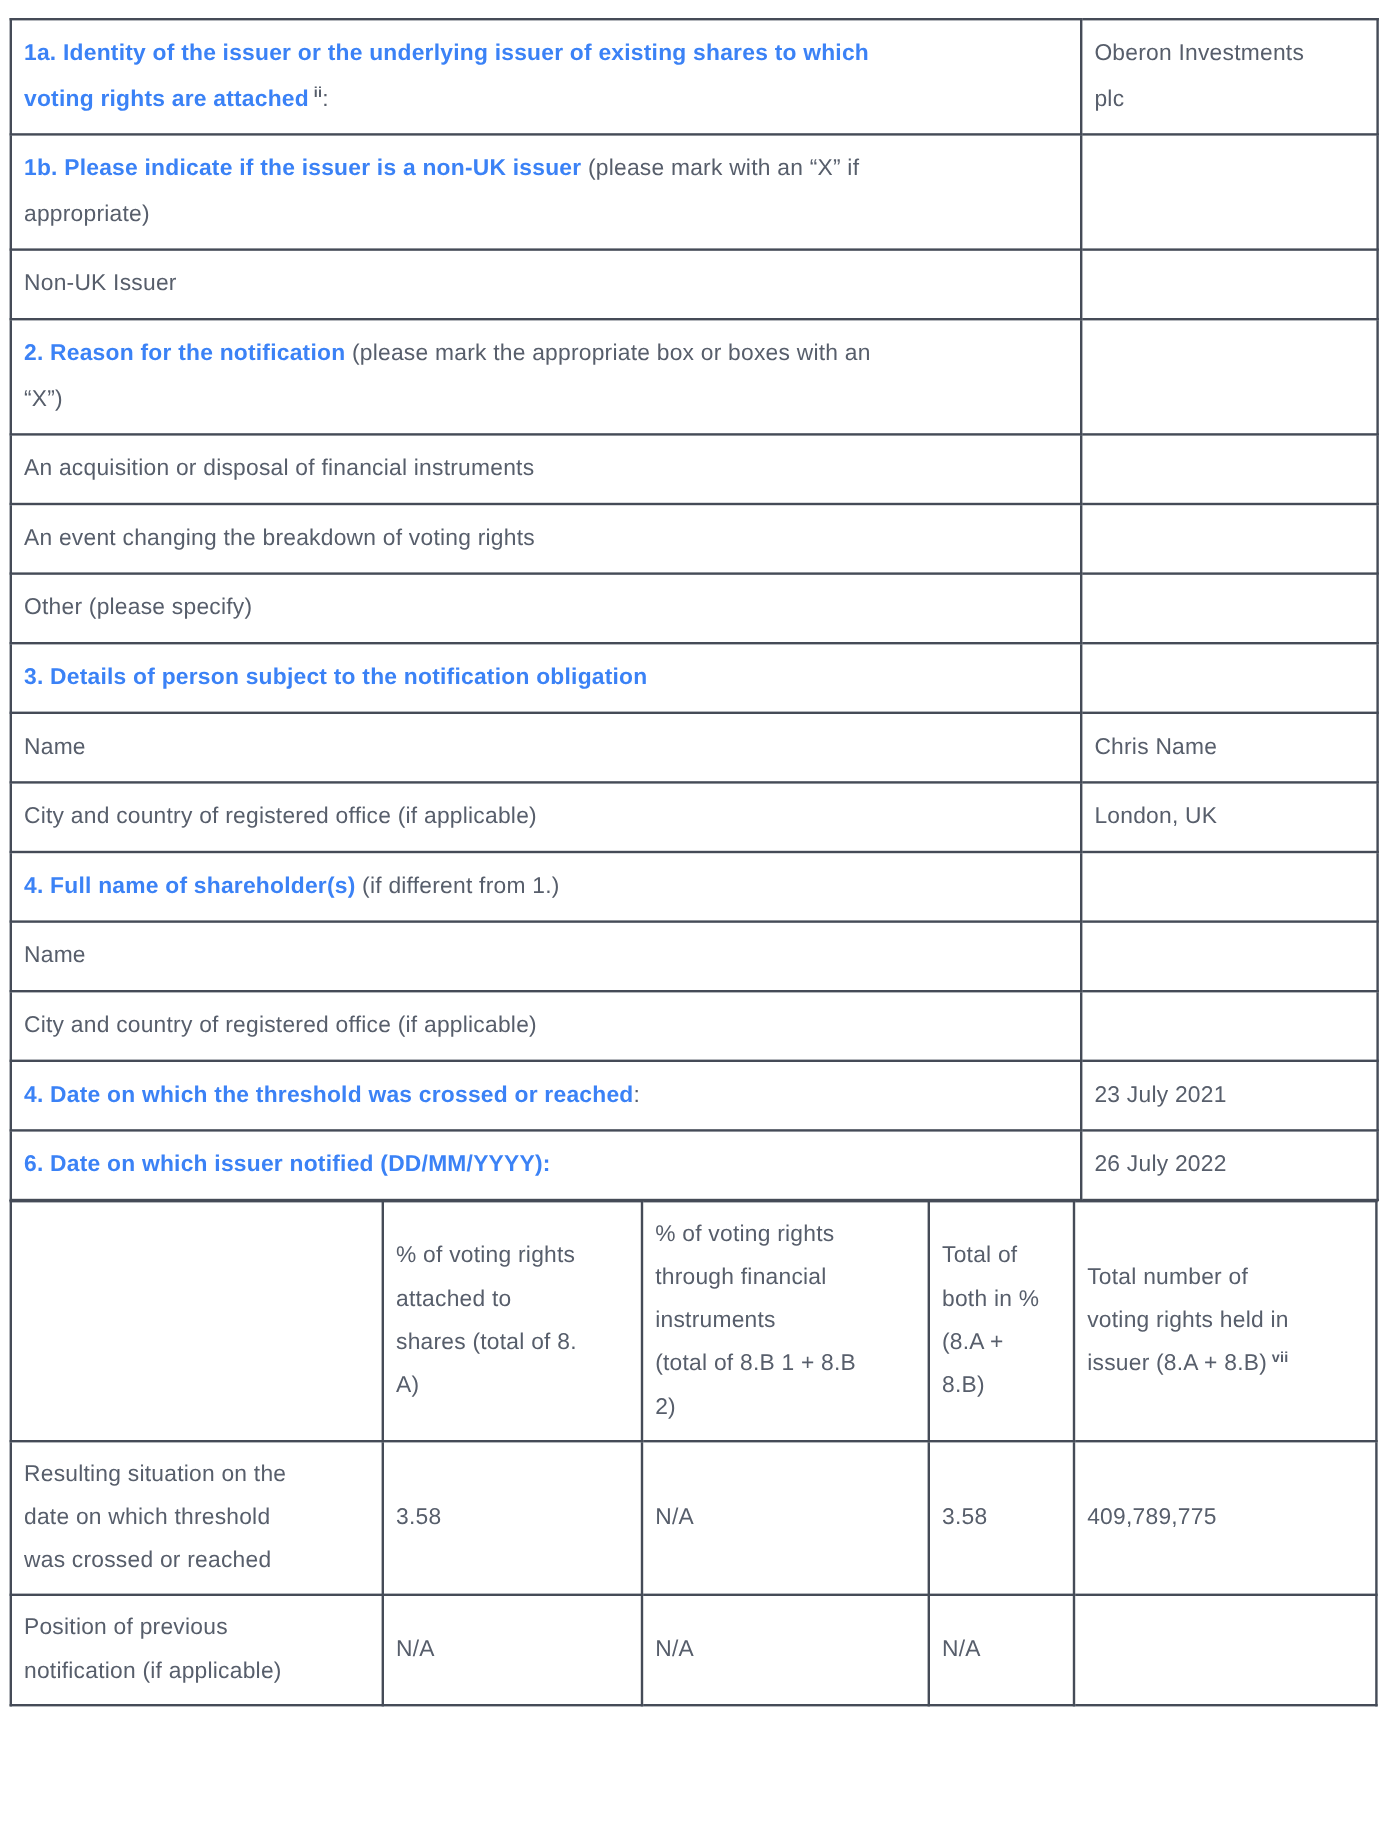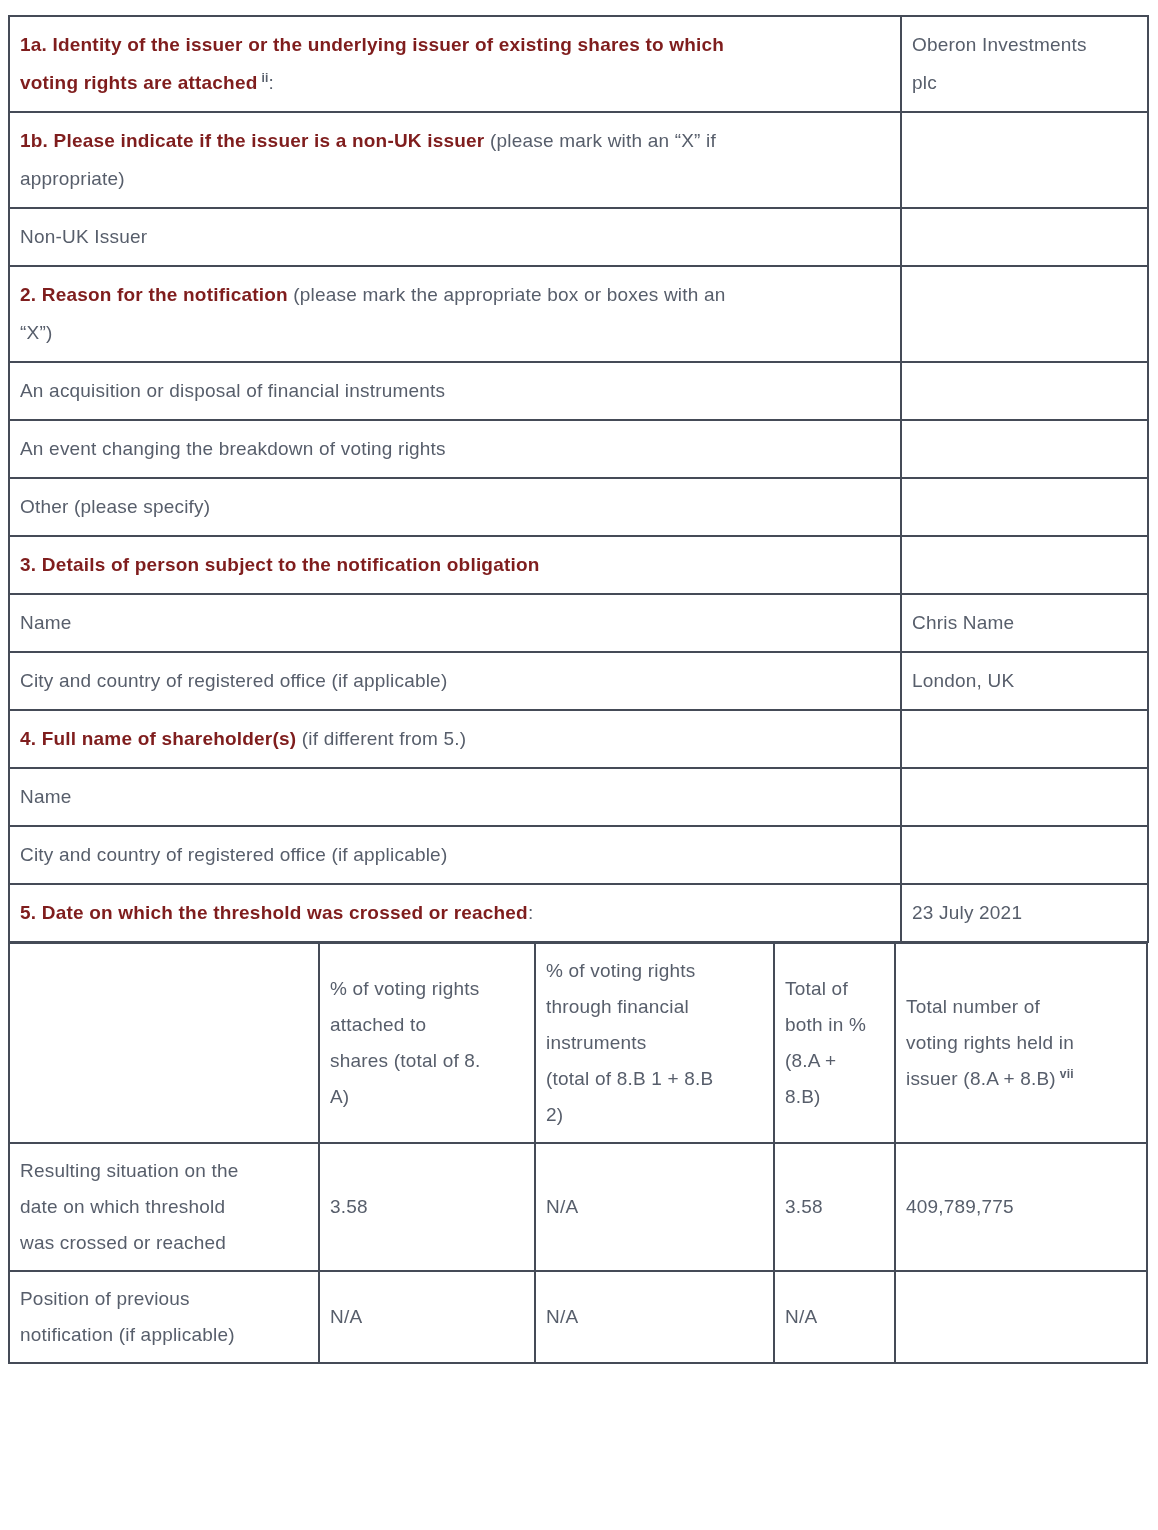--- a/index.html
+++ b/index.html
@@ -30,21 +30,21 @@
     white-space: pre-wrap;
     overflow: hidden;
   }
   .c-main { width: 892px; }
   .c-side { width: 247px; }
   .p1 { width: 310px; }
   .p2 { width: 216px; }
   .p3 { width: 239px; }
   .p4 { width: 121px; }
   .p5 { width: 252px; }
-  .b { font-weight: bold; color: #7f1d1d; }
+  .b { font-weight: bold; color: #3b82f6; }
   sup {
     font-size: 12px;
     line-height: 0;
     margin-left: 4px;
     vertical-align: super;
     font-weight: bold;
   }
   sup:empty { display: none; margin: 0; }
 </style>
 </head>
@@ -96,34 +96,38 @@
         </tr>
       <tr>
           <td class="lbl"><span class="b"></span><span>Name</span></td>
           <td><span>Chris Name</span></td>
         </tr>
       <tr>
           <td class="lbl"><span class="b"></span><span>City and country of registered office (if applicable)</span></td>
           <td><span>London, UK</span></td>
         </tr>
       <tr>
-          <td class="lbl"><span class="b">4. Full name of shareholder(s)</span><span> (if different from 5.)</span></td>
+          <td class="lbl"><span class="b">4. Full name of shareholder(s)</span><span> (if different from 1.)</span></td>
           <td><span></span></td>
         </tr>
       <tr>
           <td class="lbl"><span class="b"></span><span>Name</span></td>
           <td><span></span></td>
         </tr>
       <tr>
           <td class="lbl"><span class="b"></span><span>City and country of registered office (if applicable)</span></td>
           <td><span></span></td>
         </tr>
       <tr>
-          <td class="lbl"><span class="b">5. Date on which the threshold was crossed or reached</span><span>:</span></td>
+          <td class="lbl"><span class="b">4. Date on which the threshold was crossed or reached</span><span>:</span></td>
           <td><span>23 July 2021</span></td>
+        </tr>
+      <tr>
+          <td class="lbl"><span class="b">6. Date on which issuer notified (DD/MM/YYYY):</span><span></span></td>
+          <td><span>26 July 2022</span></td>
         </tr>
     </tbody>
   </table>
 
   <table class="t2">
     <colgroup>
         <col class="p1">
         <col class="p2">
         <col class="p3">
         <col class="p4">

